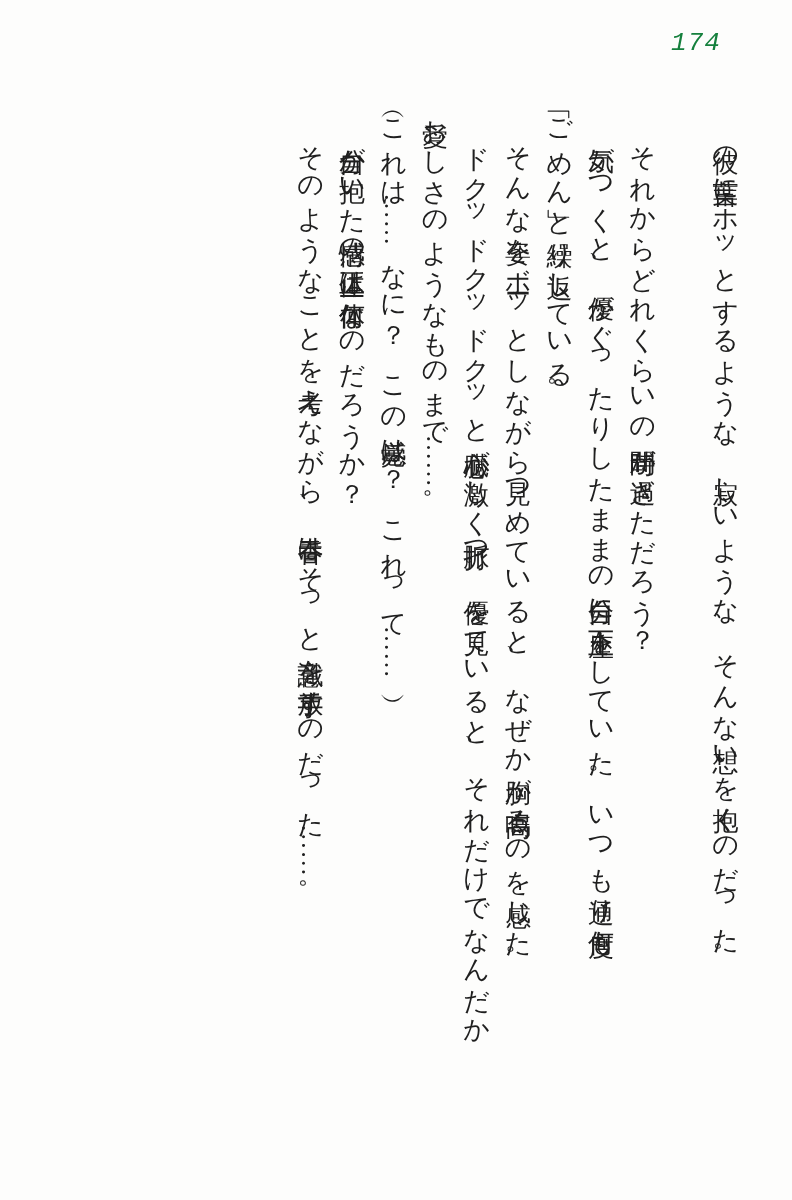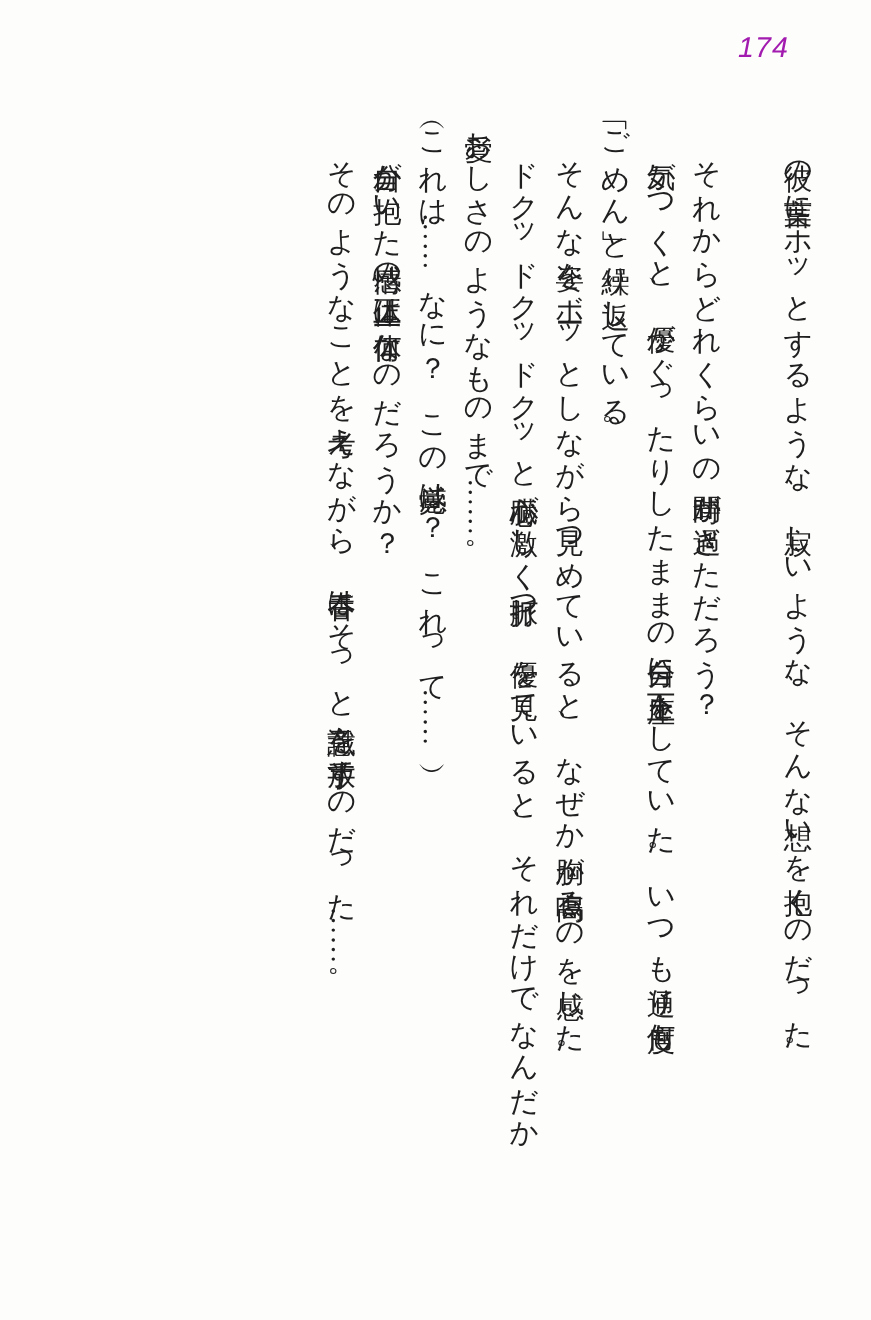--- a/index.html
+++ b/index.html
@@ -19,22 +19,22 @@
     background: #fdfdfc;
     overflow: hidden;
   }
   .page-number {
     position: absolute;
     top: 28px;
     left: 671px;
     font-size: 26px;
     font-style: italic;
     letter-spacing: 1px;
-    color: #a21caf;
-    font-family: Liberation Sans, sans-serif;
+    color: #15803d;
+    font-family: Liberation Mono, monospace;
   }
   .text-block {
     position: absolute;
     top: 102px;
     right: 46px;
     height: 1008px;
     writing-mode: vertical-rl;
     text-orientation: mixed;
     font-size: 26px;
     line-height: 41.5px;

